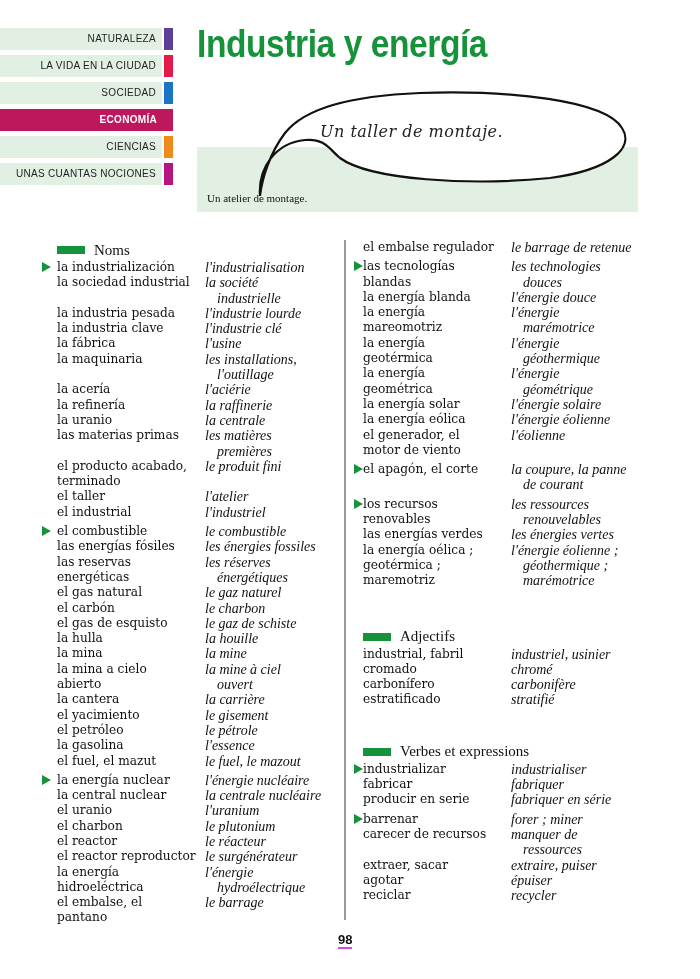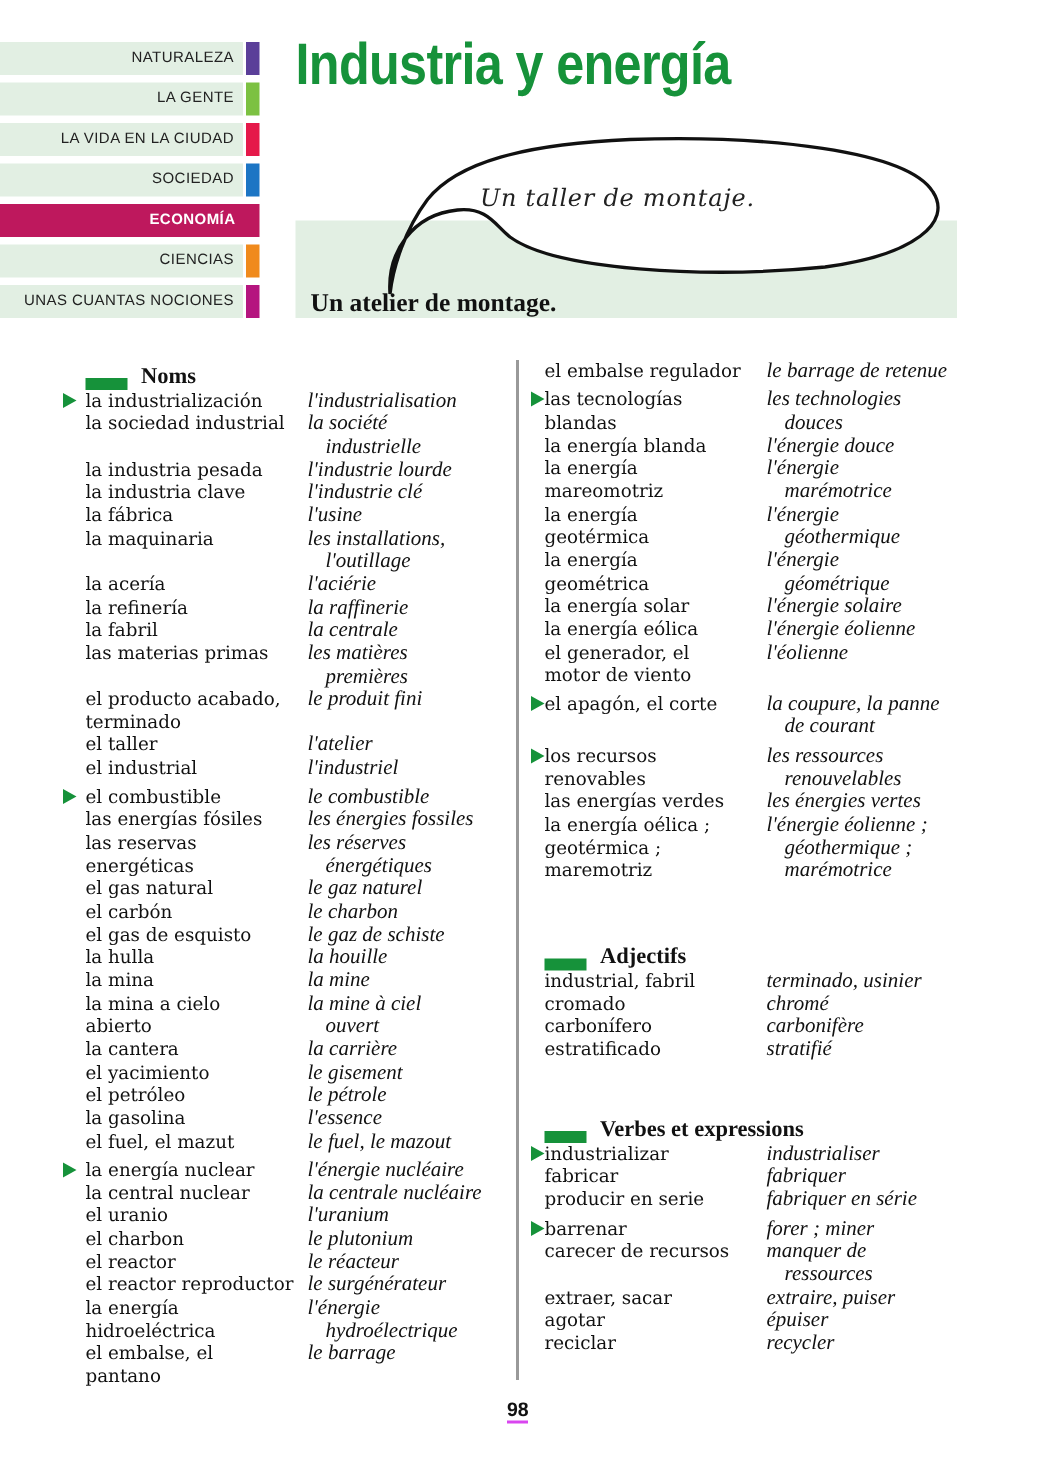--- a/index.html
+++ b/index.html
@@ -5,52 +5,48 @@
   html,body{margin:0;padding:0;background:#fff;}
   body{width:700px;height:979px;position:relative;overflow:hidden;font-family:"DejaVu Serif",serif;color:#111;}
   .nav{position:absolute;left:0;top:28px;width:174px;text-align:center;}
   .nav-item{position:relative;height:22px;margin-bottom:5px;background:#e2efe3;width:162px;}
   .nav-item .lbl{position:absolute;right:6px;top:5px;font-family:"Liberation Sans",sans-serif;font-size:10px;letter-spacing:0.3px;color:#222;}
   .nav-item .tab{position:absolute;left:164px;top:0;width:9px;height:22px;}
   .nav-item.active{background:#be185d;width:173px;}
   .nav-item.active .lbl{color:#fff;font-weight:bold;right:16px;}
   .title{position:absolute;left:197px;top:22px;font-family:"Liberation Sans",sans-serif;font-weight:bold;font-size:39px;color:#16923a;letter-spacing:-0.5px;transform:scaleX(0.86);transform-origin:left top;}
   .banner{position:absolute;left:197px;top:147px;width:441px;height:65px;background:#e2efe3;}
-  .banner-sub{position:absolute;left:207px;top:192px;font-family:"Liberation Serif",serif;font-weight:bold;font-size:17px;color:#111;}
+  .banner-sub{position:absolute;left:207px;top:192px;font-family:"Liberation Serif",serif;font-weight:normal;font-size:11px;color:#111;}
   .bubble{position:absolute;left:250px;top:88px;width:380px;height:110px;}
   .bubble-text{position:absolute;left:320px;top:122px;font-family:"DejaVu Serif",serif;font-style:italic;font-size:16px;color:#222;letter-spacing:0.5px;}
   .col{position:absolute;top:240px;}
   .col.left{left:40px;width:300px;}
   .col.right{left:346px;width:310px;}
   .divider{position:absolute;left:344px;top:240px;width:2px;height:680px;background:#999;}
-  .section-h{display:flex;align-items:flex-end;font-family:"Liberation Serif",serif;font-weight:bold;font-size:15px;height:20px;margin-left:17px;}
+  .section-h{display:flex;align-items:center;font-family:"Liberation Serif",serif;font-weight:normal;font-size:15px;height:20px;margin-left:17px;}
   .section-h .bar{width:28px;height:8px;background:#16923a;margin-right:9px;}
   .grp{margin-bottom:4px;}
   .row{display:flex;font-size:13.2px;line-height:15.3px;position:relative;}
   .row .es{width:148px;padding-left:17px;font-family:"DejaVu Serif",serif;font-size:12.2px;}
   .row .fr{font-family:"Liberation Serif",serif;font-style:italic;font-size:14px;}
   .col.right .row .es{width:148px;}
   .row .arrow{position:absolute;left:2px;top:2px;width:0;height:0;border-left:9px solid #16923a;border-top:5px solid transparent;border-bottom:5px solid transparent;}
   .col.right .row .arrow{left:8px;}
   .ind{padding-left:12px;}
   .pageno{position:absolute;left:338px;top:932px;font-family:"Liberation Sans",sans-serif;font-weight:bold;font-size:13px;border-bottom:2px solid #d946ef;}
 </style>
 </head>
 <body>
 
 <div class="nav" id="nav">
     <div class="nav-item">
       <span class="lbl">NATURALEZA</span>
       <span class="tab" style="background: rgb(91, 63, 153);"></span>
     </div>
     <div class="nav-item">
-      <span class="lbl">LA GENTE</span>
-      <span class="tab" style="background: rgb(124, 193, 66);"></span>
-    </div>
-    <div class="nav-item">
       <span class="lbl">LA VIDA EN LA CIUDAD</span>
       <span class="tab" style="background: rgb(229, 25, 74);"></span>
     </div>
     <div class="nav-item">
       <span class="lbl">SOCIEDAD</span>
       <span class="tab" style="background: rgb(28, 117, 196);"></span>
     </div>
     <div class="nav-item active">
       <span class="lbl">ECONOMÍA</span>
     </div>
@@ -115,21 +111,21 @@
       </div>
       <div class="row">
         <span class="es">la acería</span>
         <span class="fr">l'aciérie</span>
       </div>
       <div class="row">
         <span class="es">la refinería</span>
         <span class="fr">la raffinerie</span>
       </div>
       <div class="row">
-        <span class="es">la fabril</span>
+        <span class="es">la uranio</span>
         <span class="fr">la centrale</span>
       </div>
       <div class="row">
         <span class="es">las materias primas</span>
         <span class="fr">les matières</span>
       </div>
       <div class="row">
         <span class="es ind"></span>
         <span class="fr ind">premières</span>
       </div>
@@ -362,21 +358,21 @@
       </div>
     </div>
     <div style="height: 34px;"></div>
     <div class="section-h">
       <span class="bar"></span>
       <span>Adjectifs</span>
     </div>
     <div class="grp">
       <div class="row">
         <span class="es">industrial, fabril</span>
-        <span class="fr">terminado, usinier</span>
+        <span class="fr">industriel, usinier</span>
       </div>
       <div class="row">
         <span class="es">cromado</span>
         <span class="fr">chromé</span>
       </div>
       <div class="row">
         <span class="es">carbonífero</span>
         <span class="fr">carbonifère</span>
       </div>
       <div class="row">

